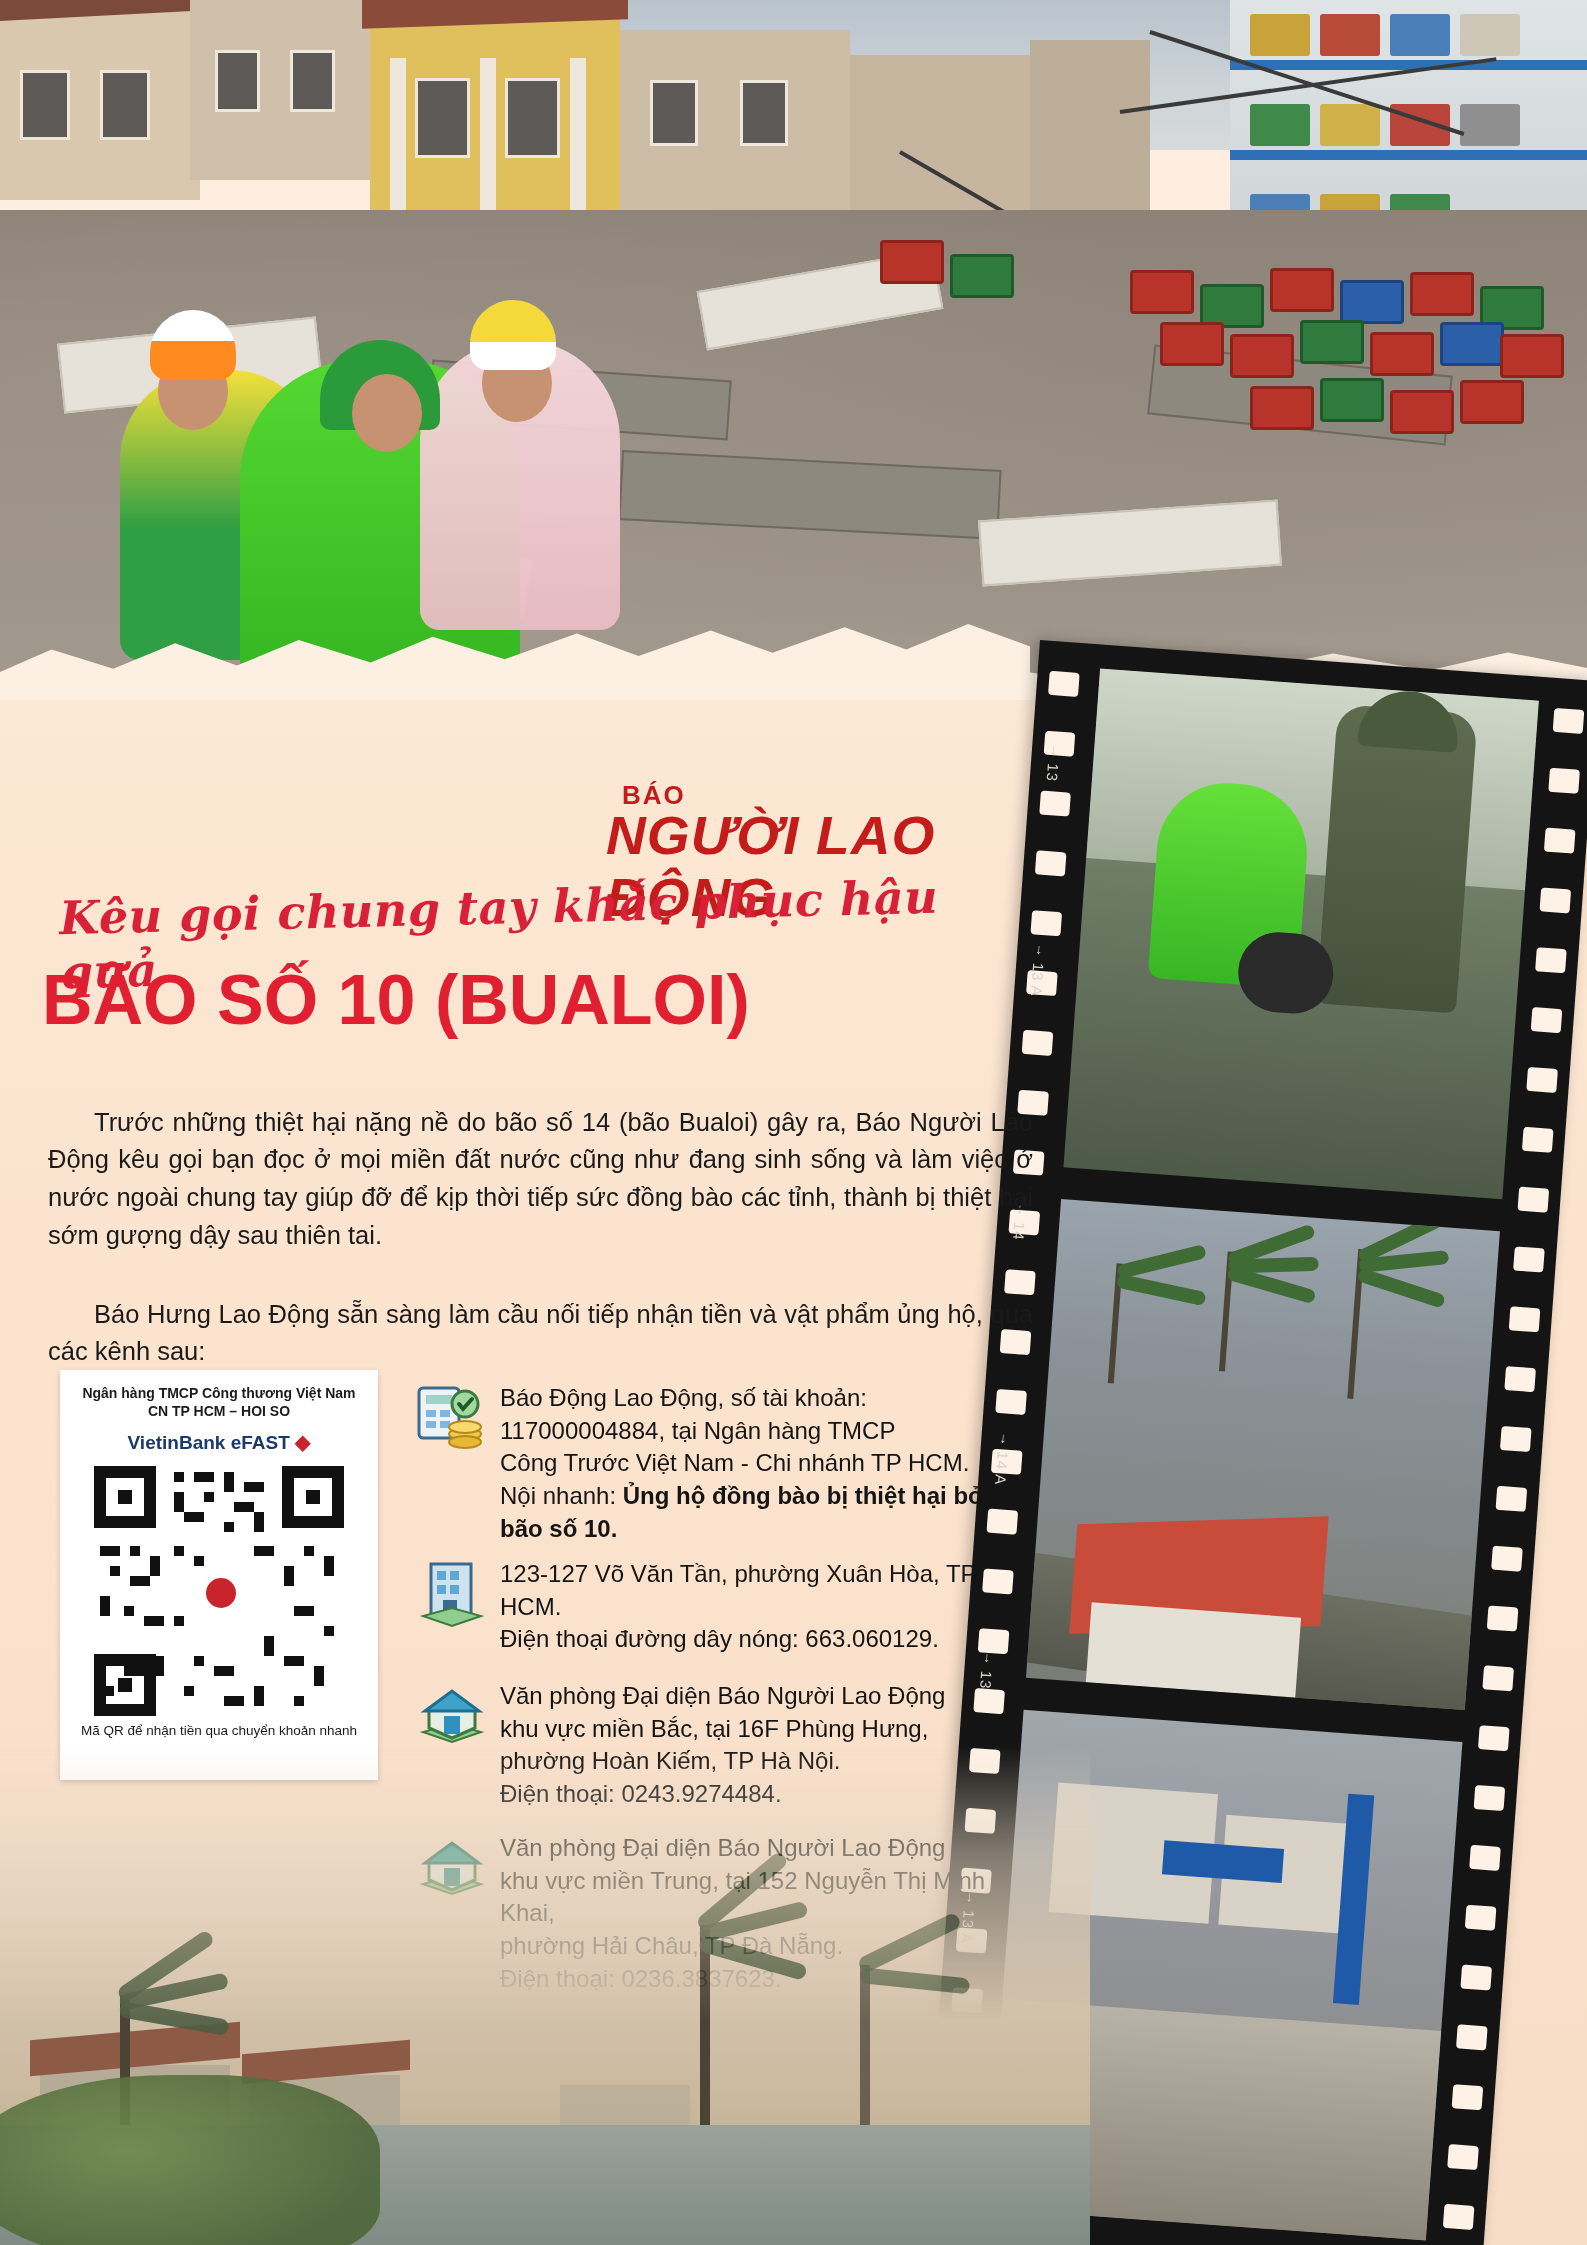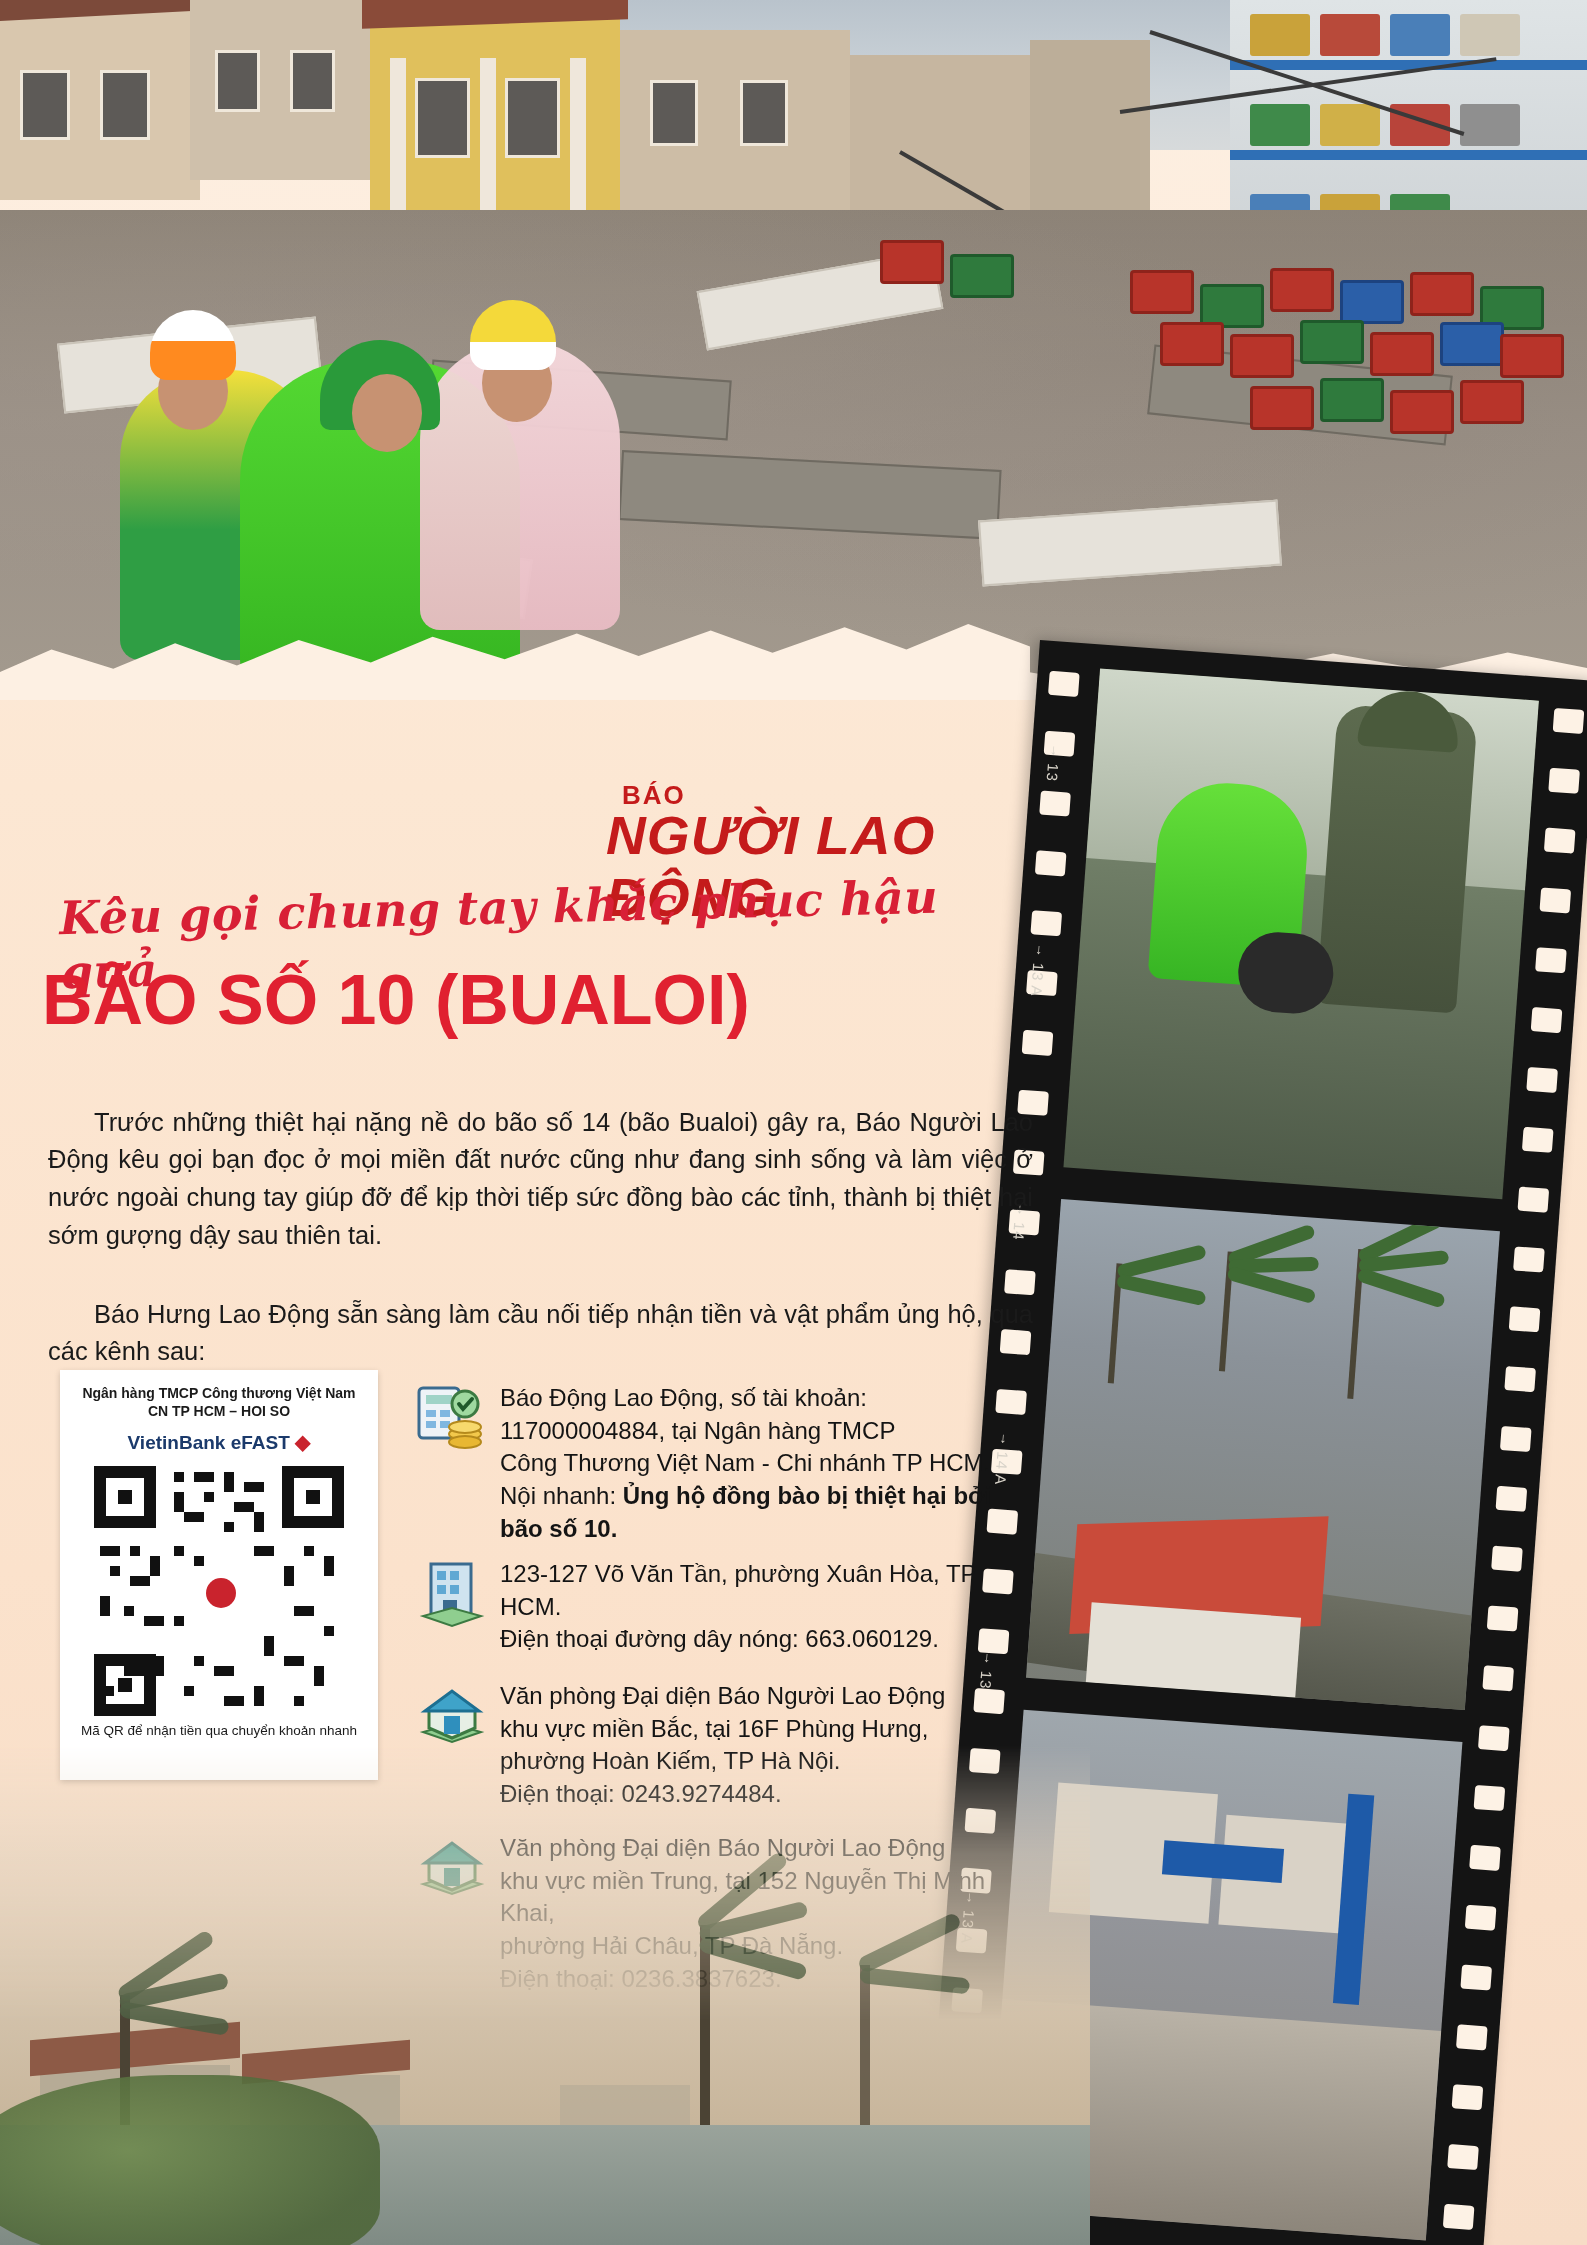--- a/index.html
+++ b/index.html
@@ -679,21 +679,21 @@
     <polygon points="8,54 37,64 66,54 37,46" fill="#8fce8f" stroke="#3c7a42" stroke-width="2"></polygon>
     <polygon points="14,32 37,16 60,32 60,50 37,60 14,50" fill="#e7efe5" stroke="#3c7a42" stroke-width="3"></polygon>
     <polygon points="10,33 37,13 64,33" fill="#2a9d8f" stroke="#1b6f65" stroke-width="3"></polygon>
     <rect x="29" y="38" width="16" height="18" fill="#238b7e"></rect>
   </svg>
 </div>
 
 <div class="contact" id="contact1">
   <div>Báo Động Lao Động, số tài khoản:</div>
   <div>117000004884, tại Ngân hàng TMCP</div>
-  <div>Công Thương Việt Nam - Chi nhánh TP HCM.</div>
+  <div>Công Trước Việt Nam - Chi nhánh TP HCM.</div>
   <div>
     <span>Nội nhanh: </span><b>Ủng hộ đồng bào bị thiệt hại bởi bão số 10.</b>
   </div>
 </div>
 
 <div class="contact" id="contact2">
   <div>123-127 Võ Văn Tần, phường Xuân Hòa, TP HCM.</div>
   <div>Điện thoại đường dây nóng: 663.060129.</div>
 </div>
 

